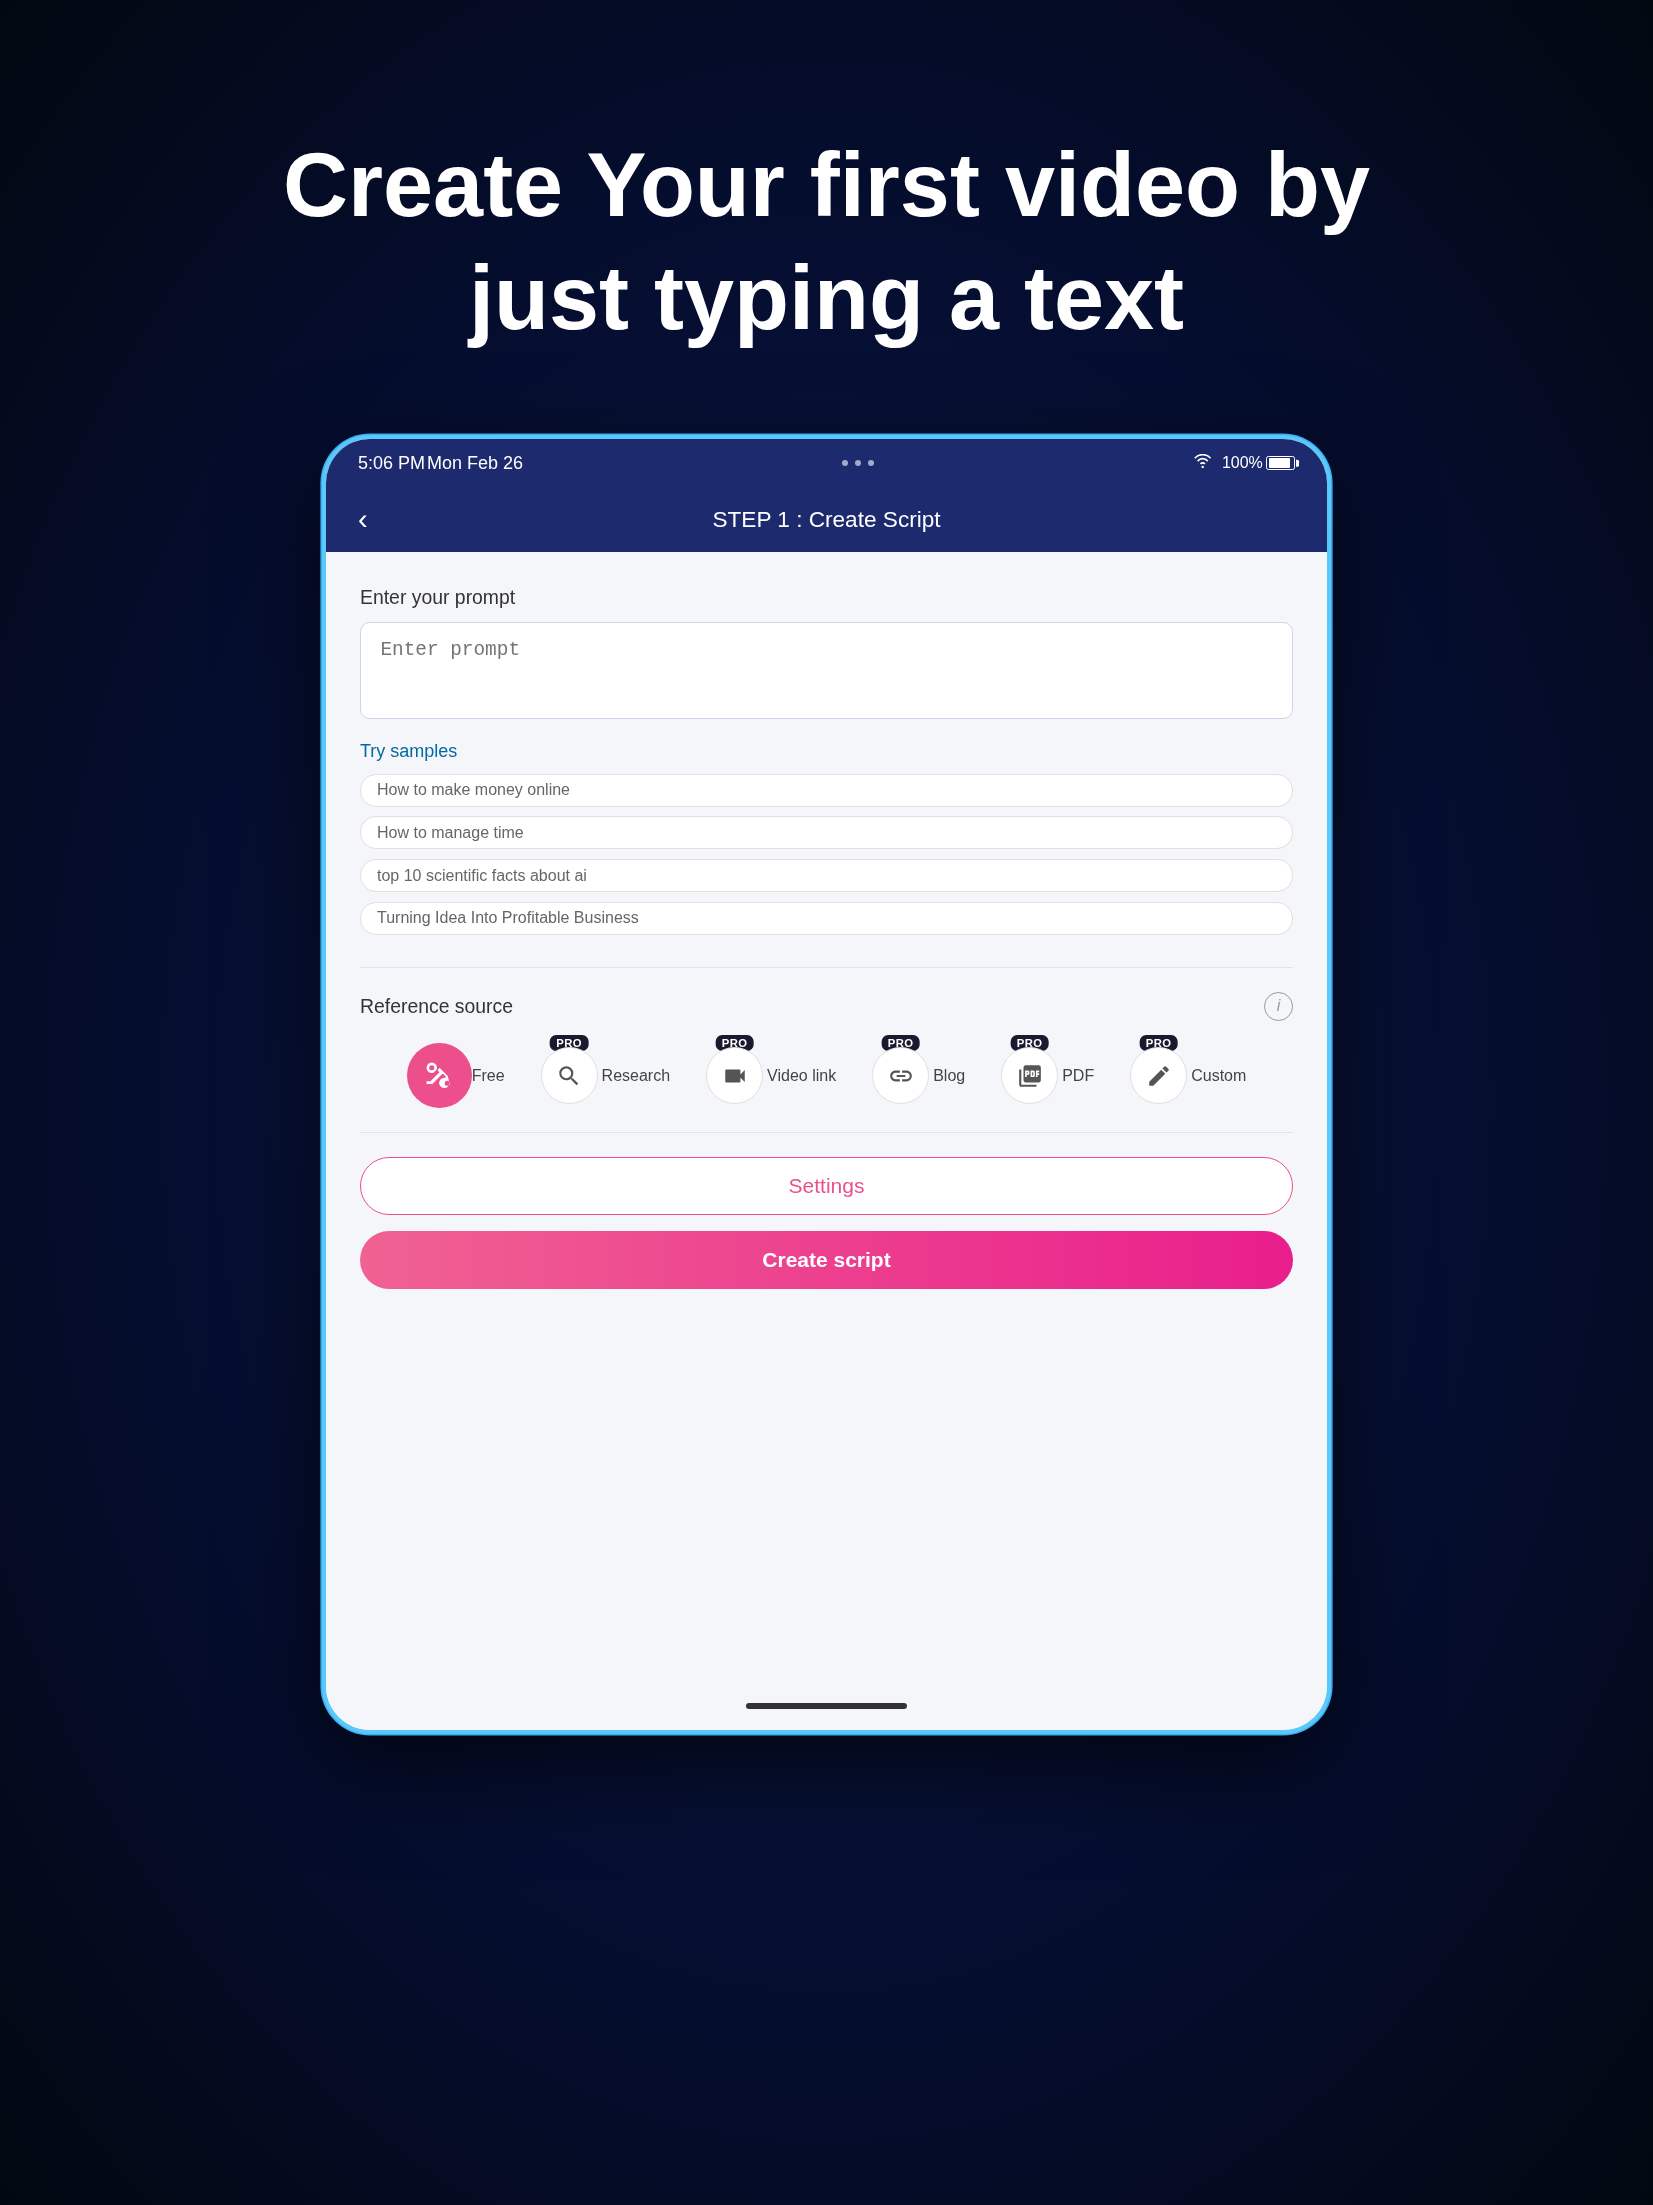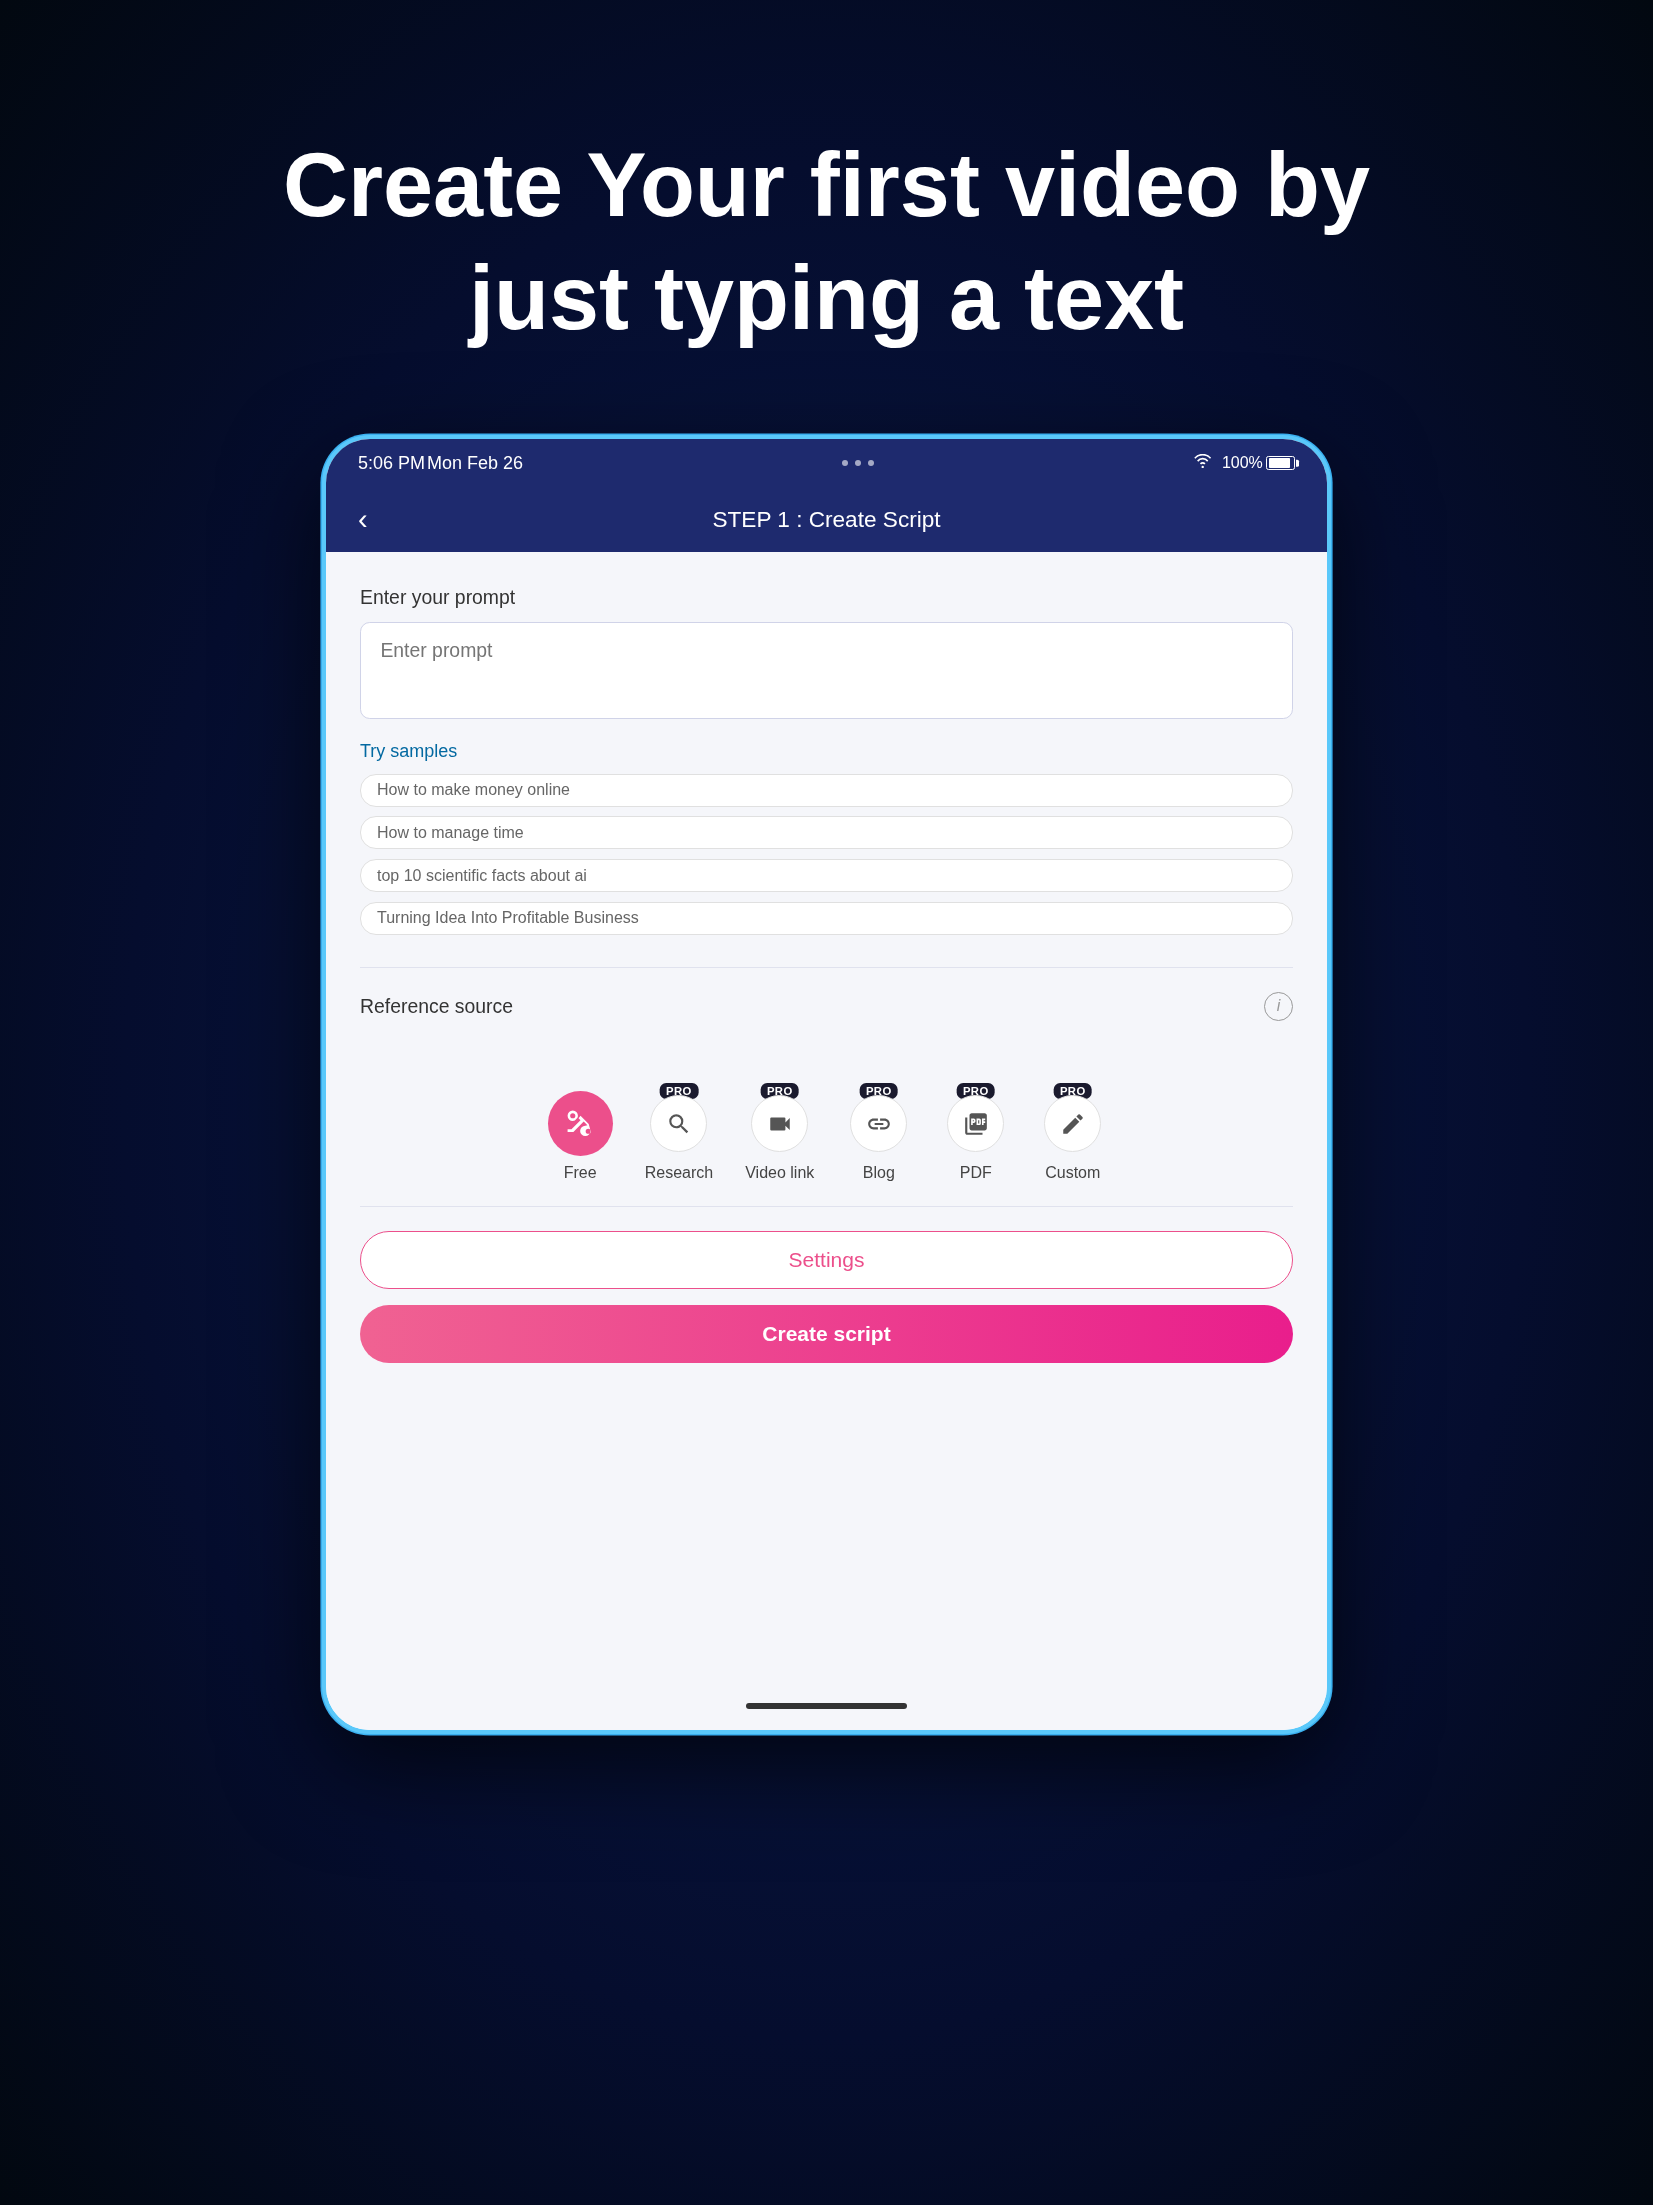--- a/index.html
+++ b/index.html
@@ -164,21 +164,21 @@
       height: 97px;
       border: 1.2px solid #d0d3e8;
       border-radius: 9.7px;
       background: #fff;
       padding: 16px 19.4px;
       font-size: 19.4px;
       color: #aaa;
       resize: none;
       outline: none;
       margin-bottom: 19.4px;
-      font-family: Liberation Sans, sans-serif;
+      font-family: Liberation Mono, monospace;
     }
 
     
     .try-samples-label {
       color: #0369a1;
       font-size: 18px;
       margin-bottom: 11.3px;
     }
 
     .samples-row {
@@ -240,25 +240,24 @@
     .sources-row {
       display: flex;
       align-items: flex-start;
       justify-content: center;
       gap: 32px;
       margin-bottom: 24px;
     }
 
     .source-item {
       display: flex;
-      flex-direction: column;
-      align-items: center;
-      gap: 8px;
+      flex-direction: row;
+      align-items: center;
+      gap: 0;
       cursor: pointer;
-      margin-top: 48px;
     }
 
     .source-icon-wrap {
       position: relative;
       width: 65px;
       height: 65px;
       display: flex;
       align-items: center;
       justify-content: center;
     }

